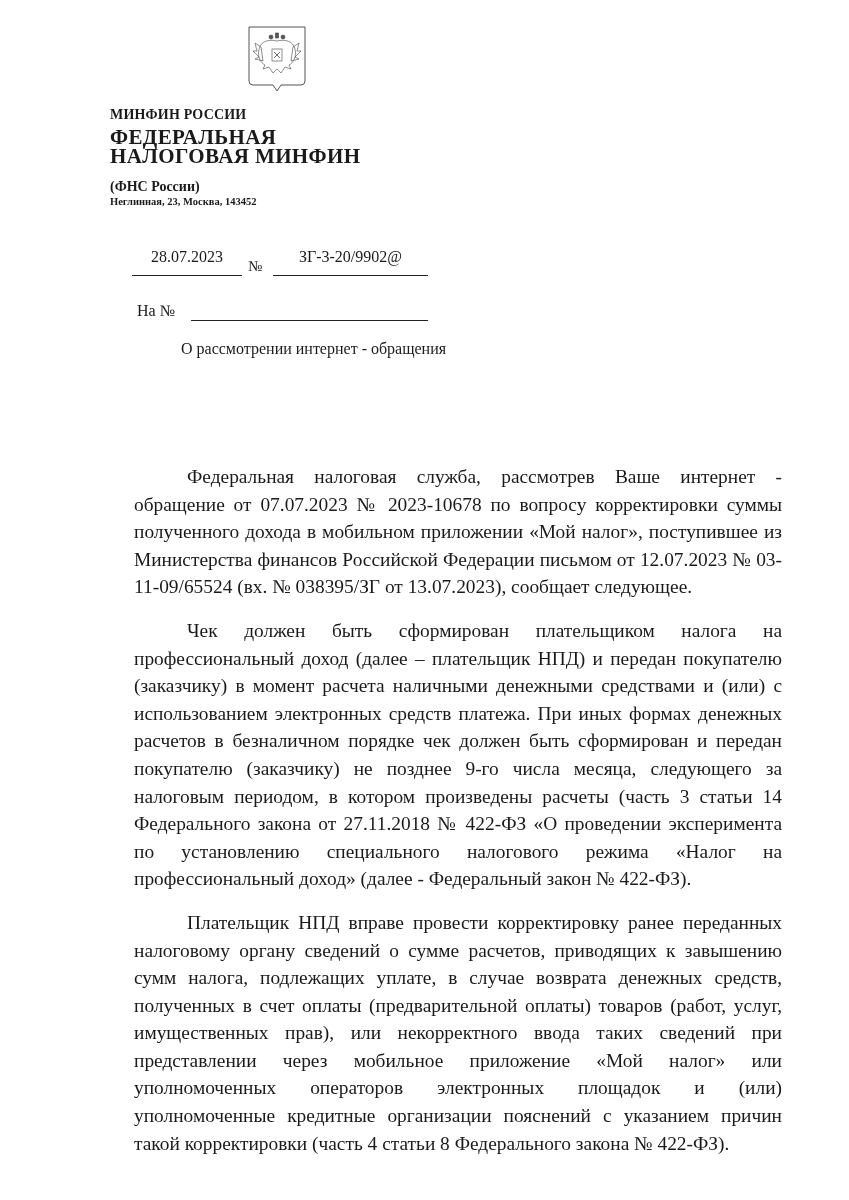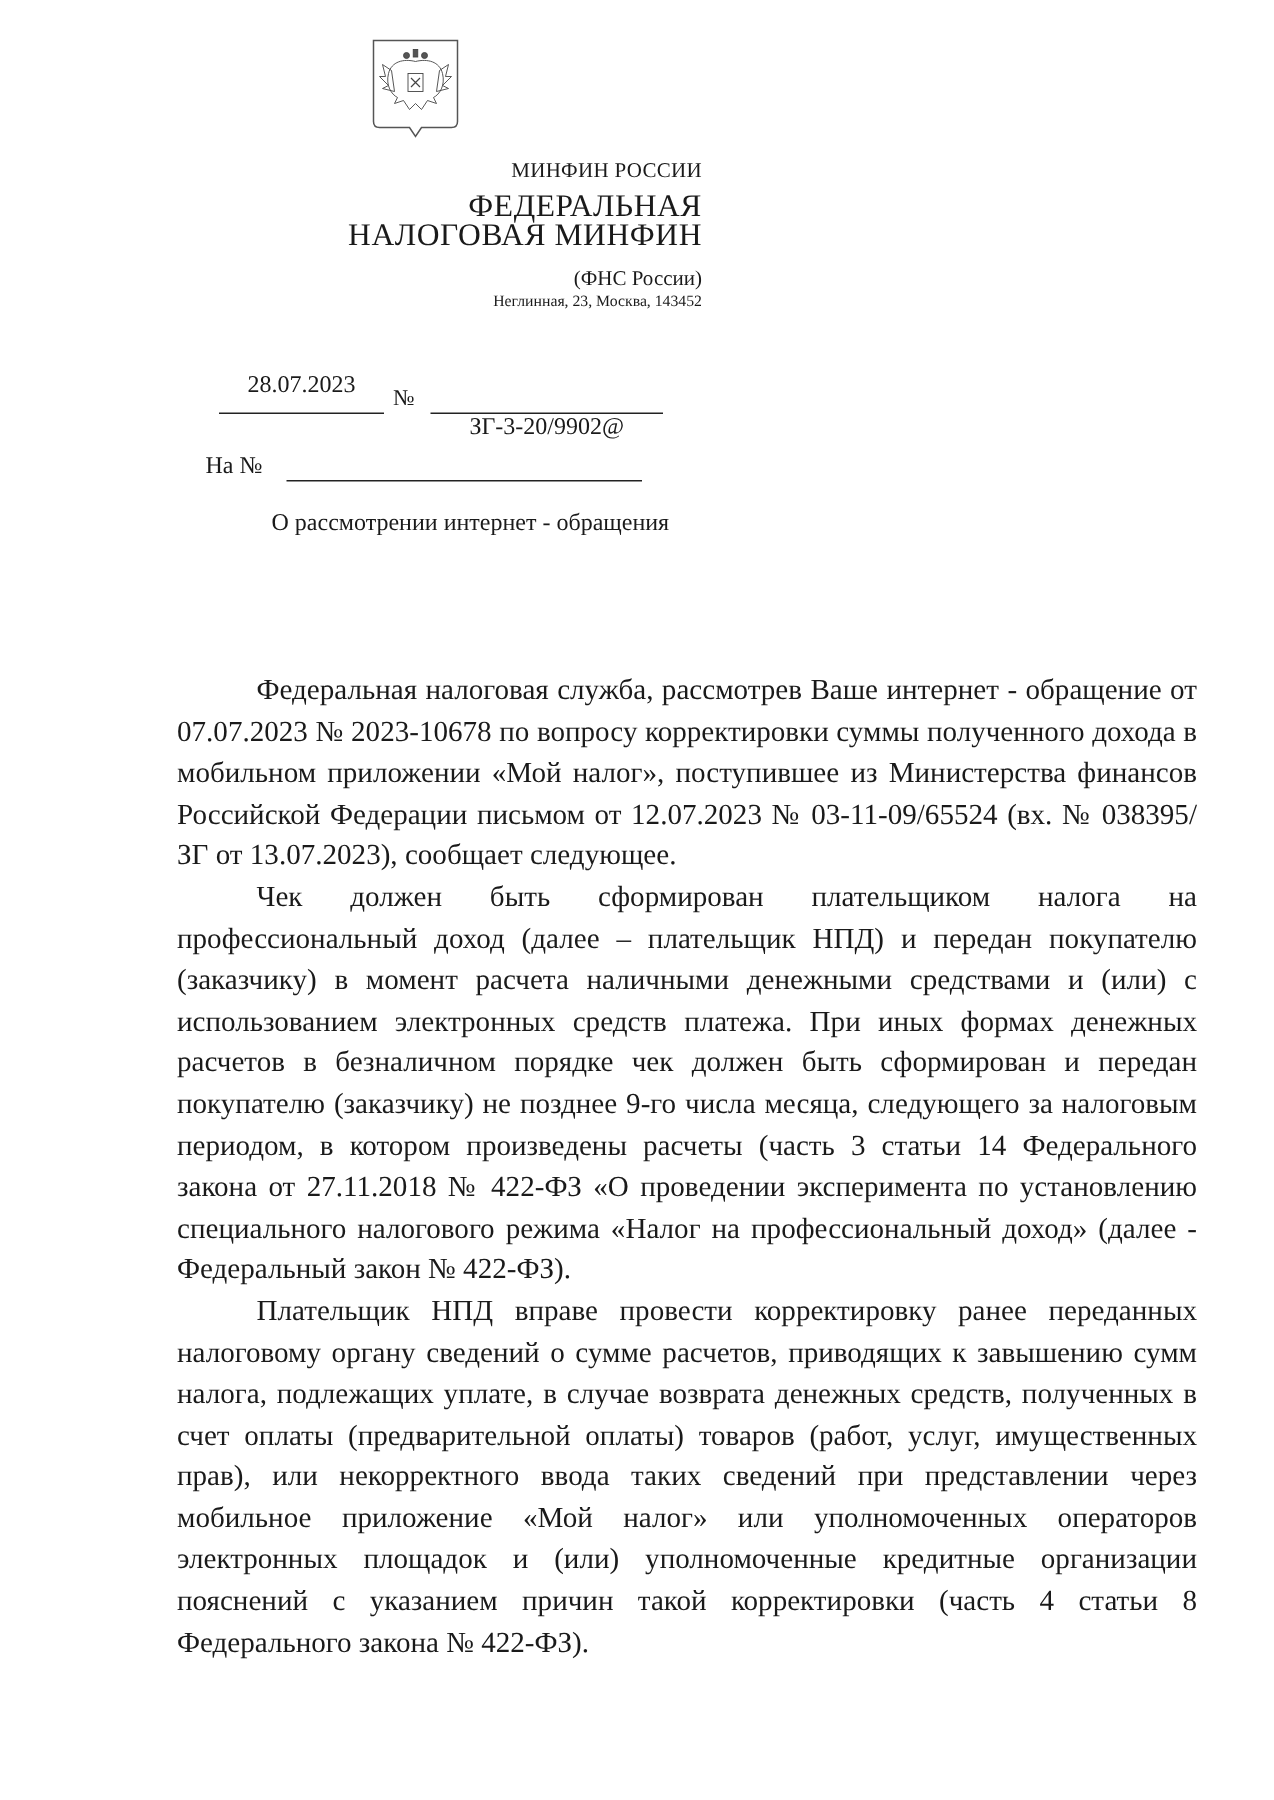--- a/index.html
+++ b/index.html
@@ -2,44 +2,44 @@
 <html><head>
 <meta charset="utf-8">
 <style>
   html, body { margin: 0; padding: 0; background: #ffffff; }
   body { width: 849px; height: 1200px; position: relative; overflow: hidden; font-family: "Liberation Serif", "DejaVu Serif", serif; color: #1a1a1a; }
   .page { position: absolute; left: 0; top: 0; width: 849px; height: 1200px; background: #ffffff; }
 
   
   .emblem { position: absolute; left: 247px; top: 25px; width: 60px; height: 68px; }
   .emblem svg { width: 60px; height: 68px; display: block; }
-  .head-block { position: absolute; left: 128px; top: 106px; width: 340px; text-align: right; font-weight: normal; }
+  .head-block { position: absolute; left: 110px; top: 106px; width: 340px; text-align: left; font-weight: bold; }
   .head-ministry { font-size: 14px; letter-spacing: 0.2px; line-height: 18px; }
   .head-fns1, .head-fns2 { font-size: 21px; line-height: 19px; letter-spacing: 0.4px; }
   .head-fns1 { margin-top: 4px; }
   .head-short { font-size: 14px; line-height: 17px; margin-top: 12px; }
   .head-address, .head-phone, .head-site { font-size: 10.5px; line-height: 13px; }
 
   
-  .reg { position: absolute; top: 248px; left: 144px; width: 300px; height: 30px; }
+  .reg { position: absolute; top: 248px; left: 130px; width: 300px; height: 30px; }
   .reg-date { position: absolute; left: 2px; top: 0; width: 110px; text-align: center; font-size: 16px; }
   .reg-date-line { position: absolute; left: 2px; top: 27px; width: 110px; border-top: 1px solid #222; }
   .reg-no-sign { position: absolute; left: 118px; top: 10px; font-size: 15px; }
-  .reg-number { position: absolute; left: 143px; top: 0; width: 155px; text-align: center; font-size: 16px; margin-top: 28px; }
+  .reg-number { position: absolute; left: 143px; top: 0; width: 155px; text-align: center; font-size: 16px; }
   .reg-number-line { position: absolute; left: 143px; top: 27px; width: 155px; border-top: 1px solid #222; }
 
   .ref { position: absolute; top: 302px; left: 137px; width: 300px; height: 24px; }
   .ref-label { position: absolute; left: 0; top: 0; font-size: 16px; text-align: center; }
   .ref-line { position: absolute; left: 54px; top: 18px; width: 237px; border-top: 1px solid #222; }
 
   .subject { position: absolute; top: 340px; left: 134px; font-size: 16px; margin-left: 47px; }
 
   
   .body { position: absolute; left: 118px; top: 447px; width: 680px; font-size: 19.4px; line-height: 27.6px; }
-  .body p { margin: 0; text-align: justify; text-indent: 53px; }
+  .body p { margin: 16px; text-align: justify; text-indent: 53px; }
 </style>
 </head>
 <body>
 
 <div class="page">
 
   <div class="emblem">
     <svg viewBox="0 0 60 68" xmlns="http://www.w3.org/2000/svg">
       <path d="M2 2 H58 V56 Q58 60 54 60 H34 L30 66 L26 60 H6 Q2 60 2 56 Z" fill="none" stroke="#555" stroke-width="1"></path>
       <g fill="#555" stroke="#444" stroke-width="0.6">

